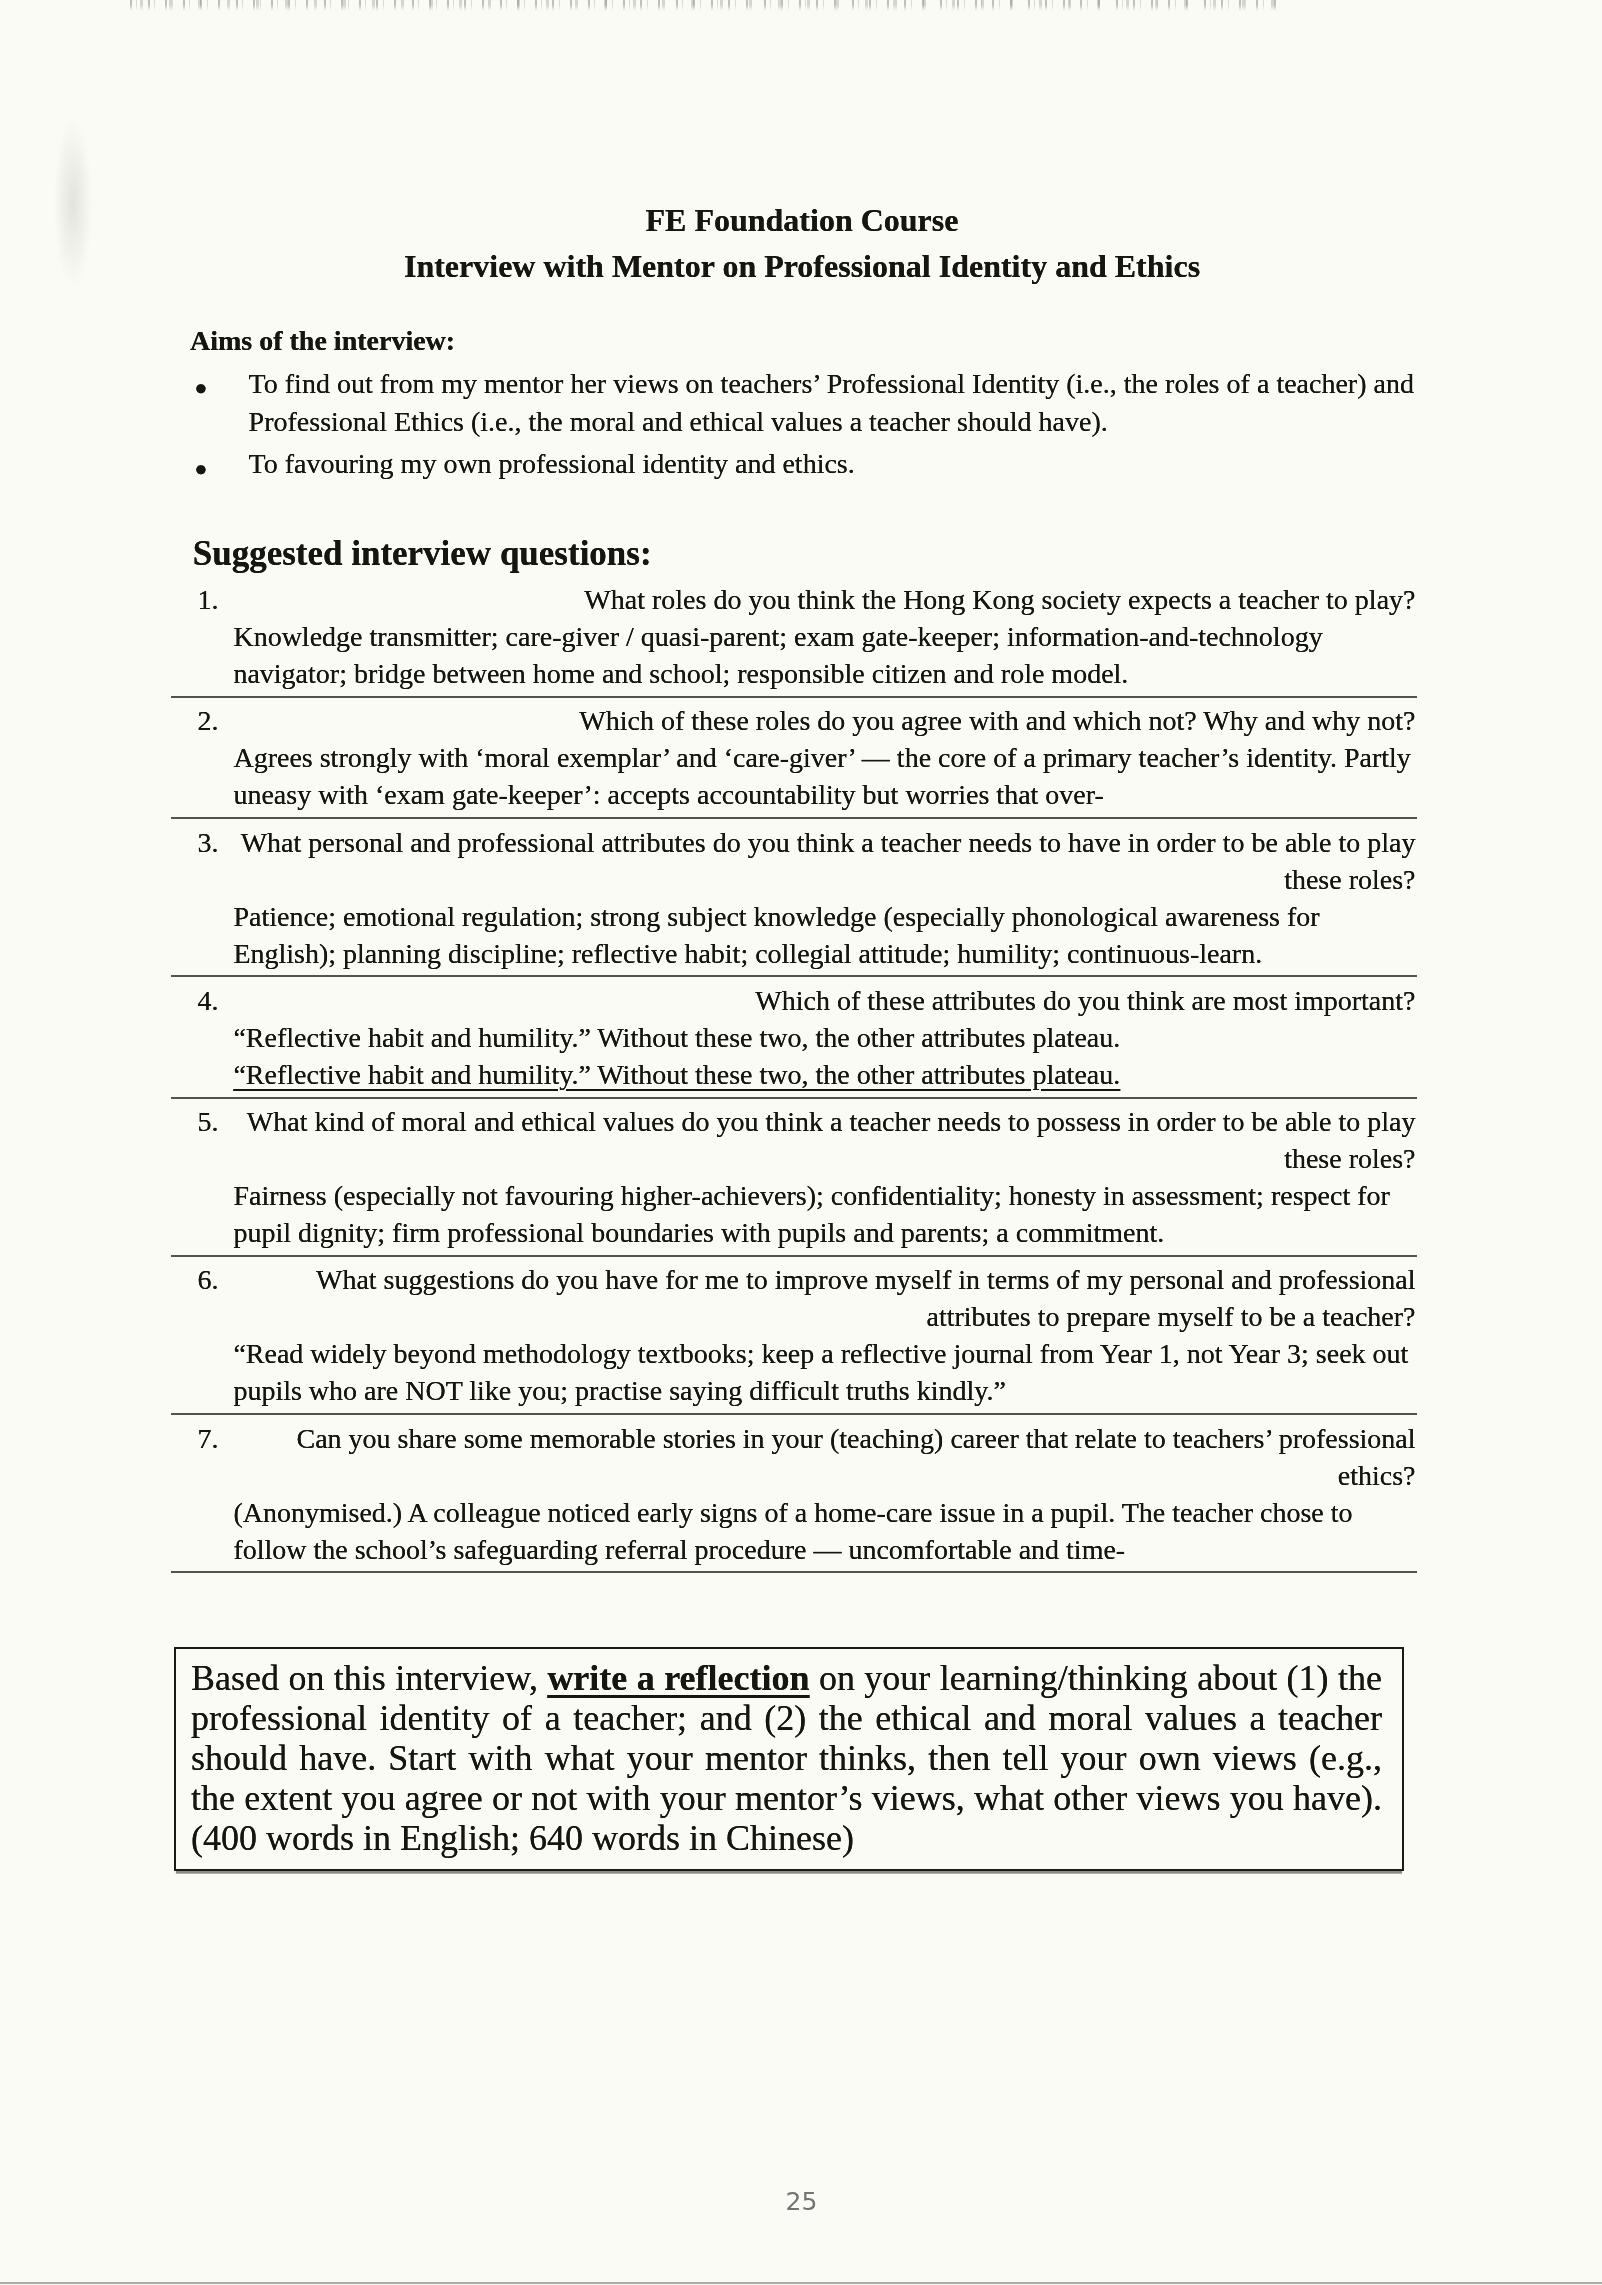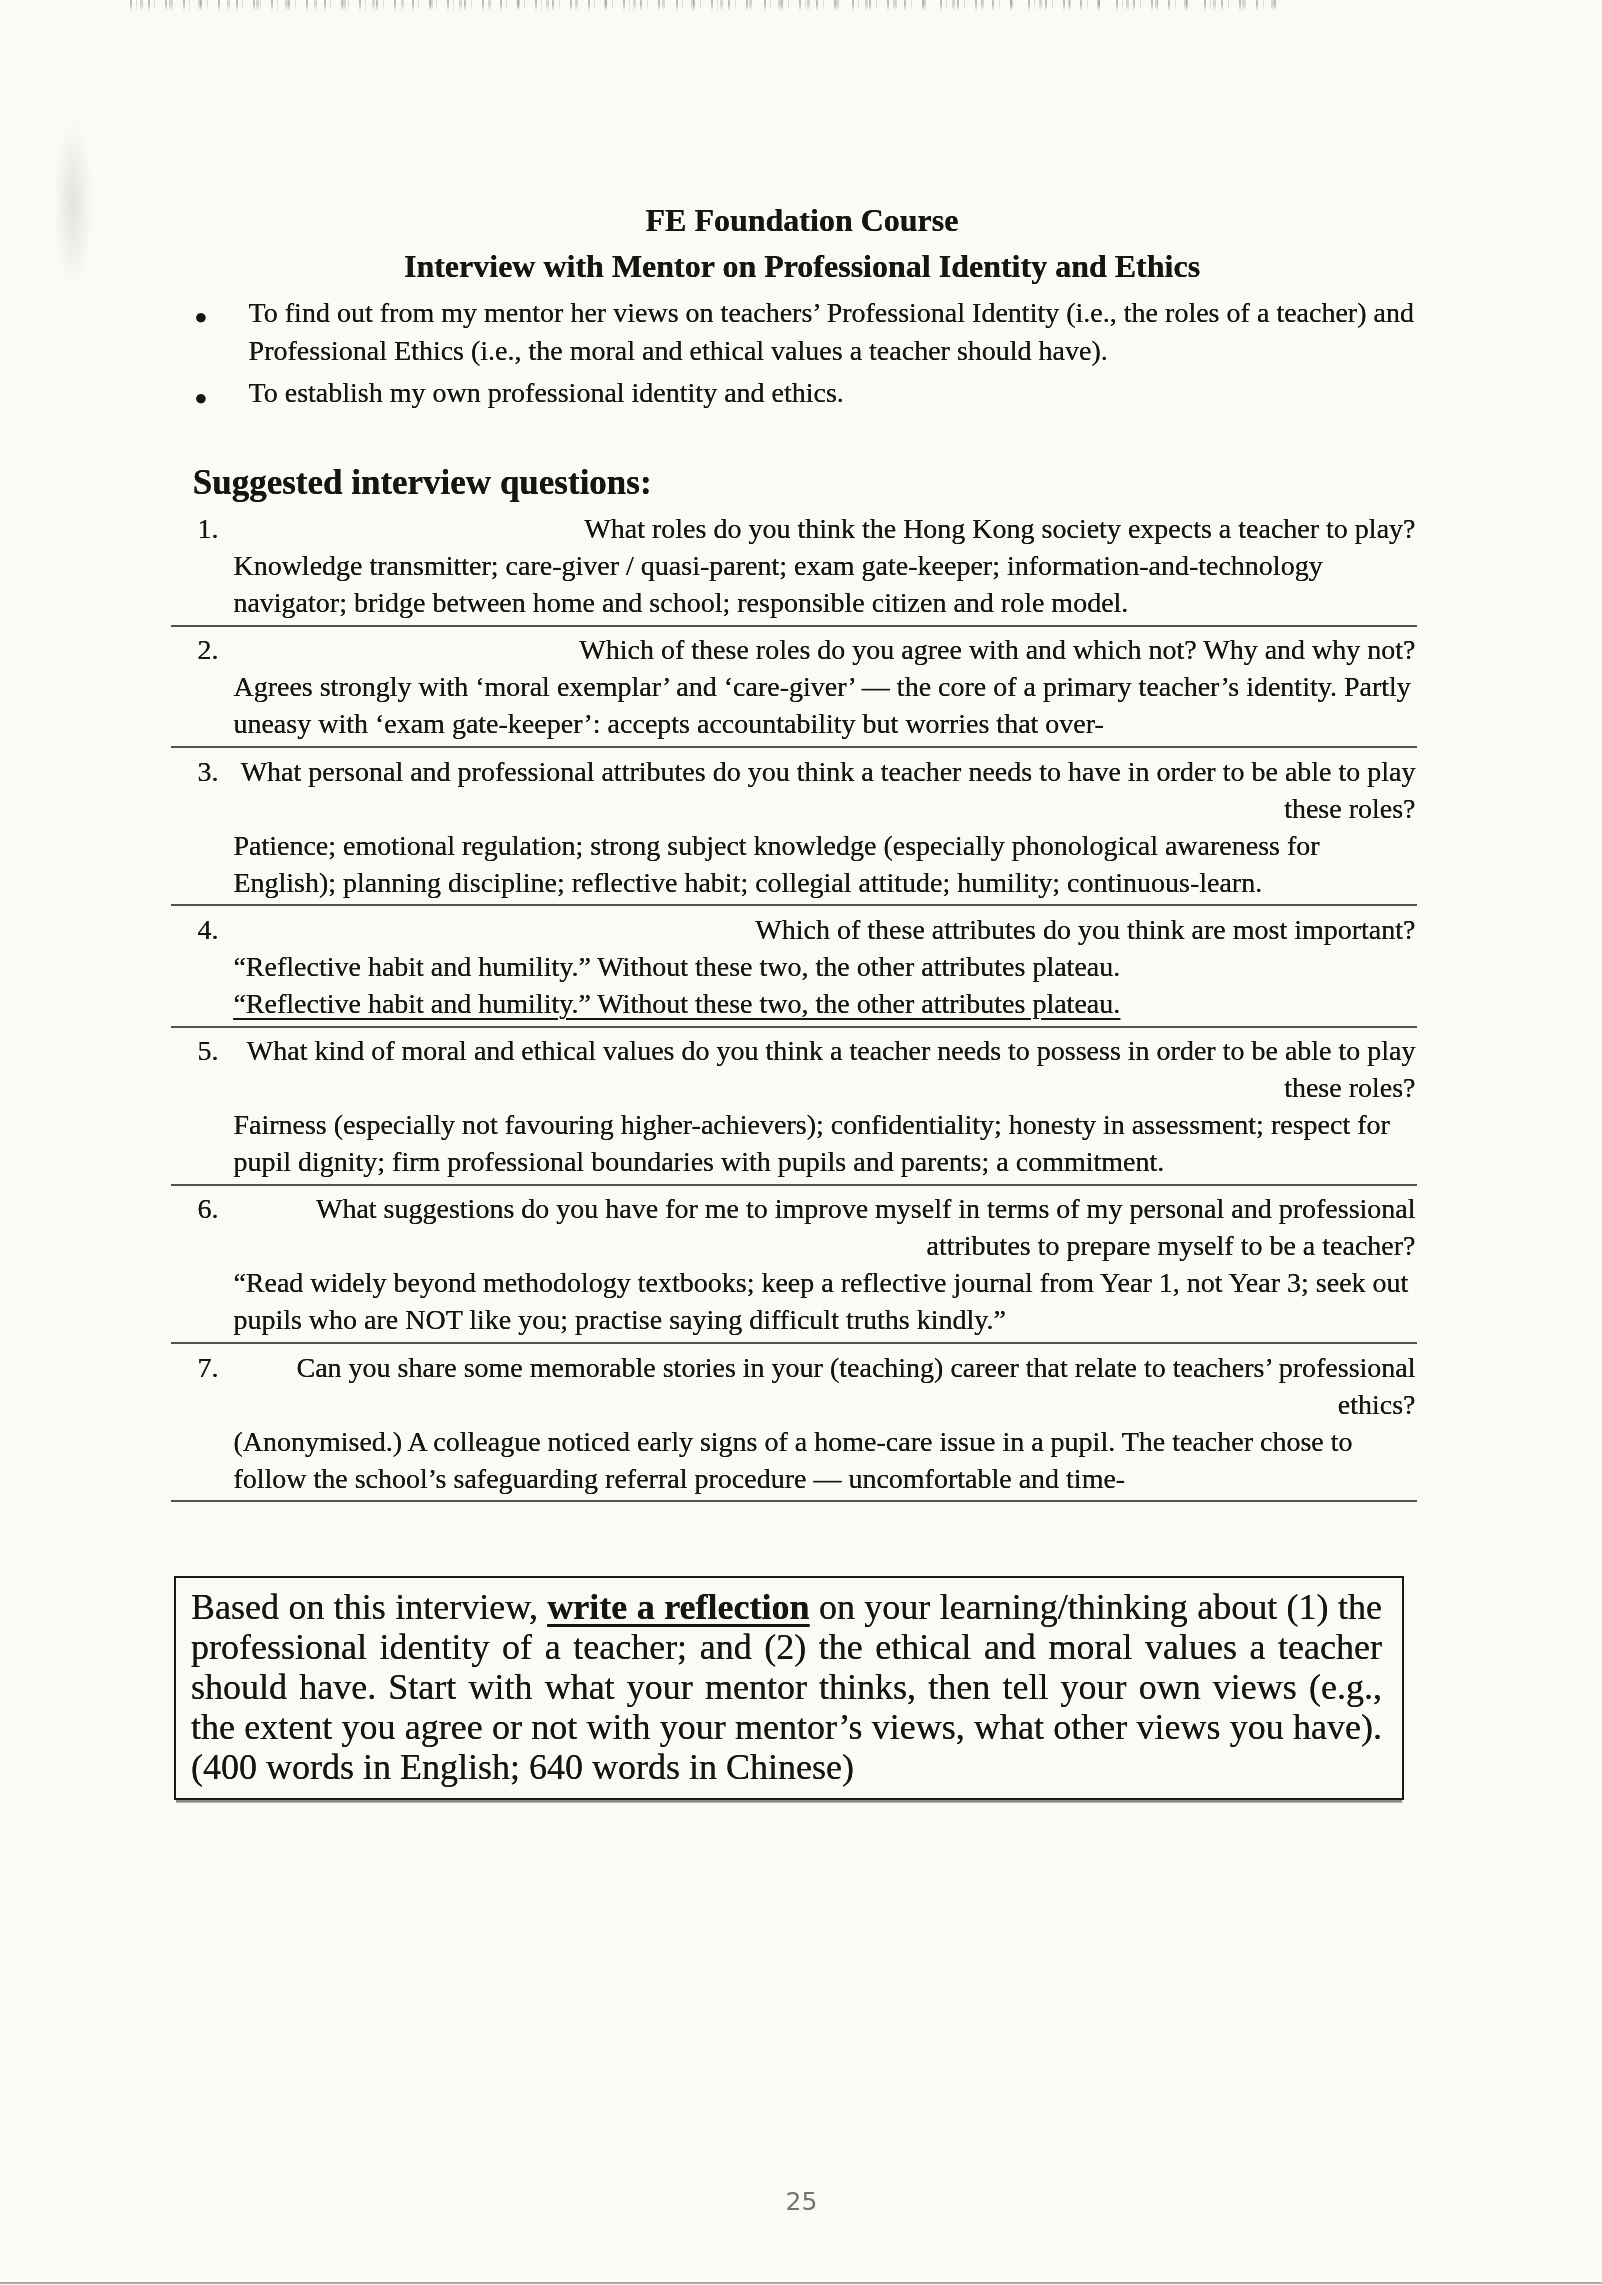--- a/index.html
+++ b/index.html
@@ -80,28 +80,29 @@
 <div class="scan-smudge"></div>
 
 <div class="page">
 
   <div class="title">
     <div>FE Foundation Course</div>
     <div>Interview with Mentor on Professional Identity and Ethics</div>
   </div>
 
 
+  <div class="aims-heading">Aims of the interview:</div>
   <div class="aims-list">
     <div class="aim-item">
       <span class="aim-bullet">●</span>
       <div class="aim-text justify">To find out from my mentor her views on teachers’ Professional Identity (i.e., the roles of a teacher) and Professional Ethics (i.e., the moral and ethical values a teacher should have).</div>
     </div>
     <div class="aim-item">
       <span class="aim-bullet">●</span>
-      <div class="aim-text">To establish my own professional identity and ethics.</div>
+      <div class="aim-text">To favouring my own professional identity and ethics.</div>
     </div>
   </div>
 
   <div class="questions">
     <div class="q-heading">Suggested interview questions:</div>
 
     <div class="qa">
       <div class="q-row">
         <span class="q-num">1.</span>
         <div class="q-text">What roles do you think the Hong Kong society expects a teacher to play?</div>

